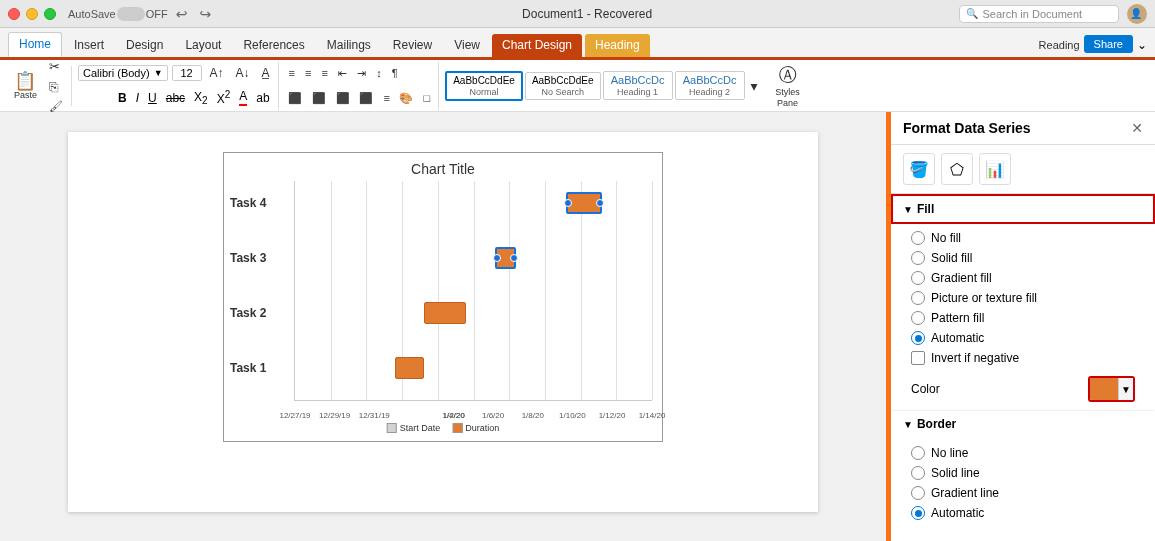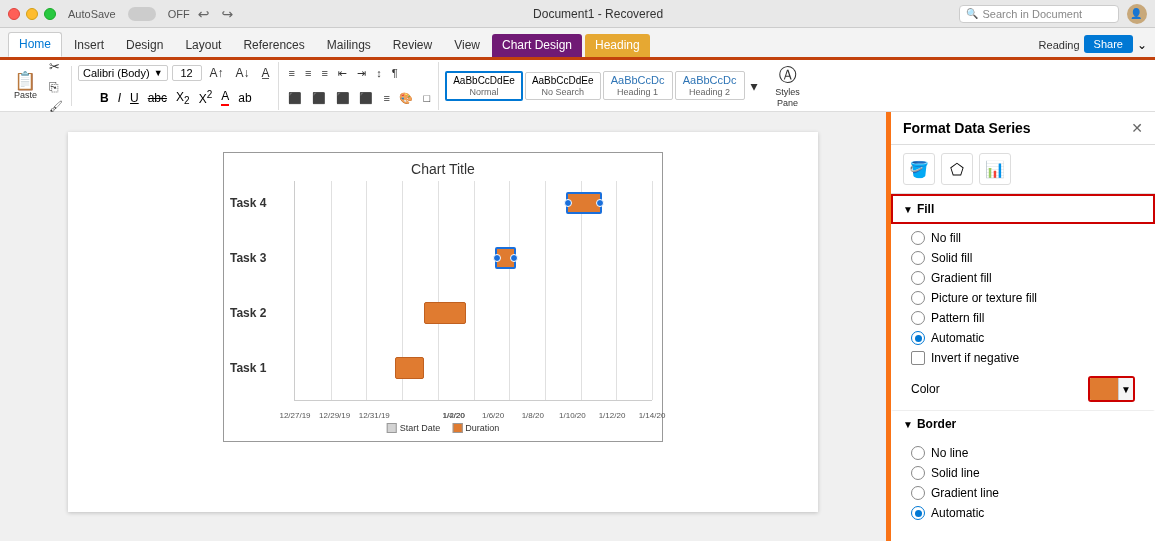--- a/index.html
+++ b/index.html
@@ -39,21 +39,21 @@
     }
     .ribbon-tab {
       padding: 4px 10px 5px;
       font-size: 12px;
       color: #333;
       cursor: pointer;
       border-radius: 3px 3px 0 0;
       margin-right: 2px;
     }
     .ribbon-tab.active { background: white; border: 1px solid #ccc; border-bottom: 1px solid white; color: #0078d4; font-weight: 500; }
-    .ribbon-tab.chart-design { background: #701a75; color: white; border-radius: 3px 3px 0 0; }
+    .ribbon-tab.chart-design { background: #c2410c; color: white; border-radius: 3px 3px 0 0; }
     .ribbon-tab.format-tab { background: #e6a832; color: white; border-radius: 3px 3px 0 0; }
     .ribbon-spacer { flex: 1; }
     .share-btn {
       background: #0078d4; color: white; border: none; border-radius: 3px;
       padding: 3px 10px; font-size: 11px; cursor: pointer; margin-bottom: 2px;
     }
 
     
     .toolbar {
       background: white;
@@ -272,21 +272,21 @@
       padding: 4px 20px; font-size: 12px;
     }
     .color-picker-btn {
       display: flex; align-items: center; border: 2px solid #cc0000; border-radius: 3px;
       overflow: hidden; cursor: pointer;
     }
     .color-swatch { width: 28px; height: 22px; background: #e07b30; }
     .color-dropdown { padding: 0 2px; background: #f5f5f5; font-size: 10px; border-left: 1px solid #ccc; height: 22px; display: flex; align-items: center; }
 
     .reading-label { font-size: 11px; color: #333; }
-    .autosave-area { display: flex; align-items: center; gap: 12px; font-size: 11px; color: #555; }
+    .autosave-area { display: flex; align-items: center; gap: 1px; font-size: 11px; color: #555; }
     .toggle-switch { width: 28px; height: 14px; background: #ccc; border-radius: 7px; position: relative; cursor: pointer; }
   </style>
 </head>
 <body>
 
 <div class="title-bar">
   <div class="traffic-lights">
     <div class="traffic-light tl-close"></div>
     <div class="traffic-light tl-min"></div>
     <div class="traffic-light tl-max"></div>
@@ -336,21 +336,21 @@
       <span class="paste-icon">📋</span>
       <span style="font-size:9px;">Paste</span>
     </button>
     <div style="display:flex;flex-direction:column;gap:2px;">
       <button class="tb-btn" style="font-size:13px;">✂</button>
       <button class="tb-btn" style="font-size:12px;">⎘</button>
       <button class="tb-btn" style="font-size:11px;">🖌</button>
     </div>
   </div>
 
-  <div class="toolbar-section" style="flex-direction:column;align-items:center;height:48px;justify-content:space-around;">
+  <div class="toolbar-section" style="flex-direction:column;align-items:flex-end;height:48px;justify-content:space-around;">
     <div style="display:flex;gap:4px;align-items:center;">
       <div class="font-selector">
         <span>Calibri (Body)</span>
         <span style="margin-left:4px;font-size:9px;">▼</span>
       </div>
       <div class="font-size-box">
         <span>12</span>
       </div>
       <button class="tb-btn" style="font-size:12px;">A↑</button>
       <button class="tb-btn" style="font-size:12px;">A↓</button>

